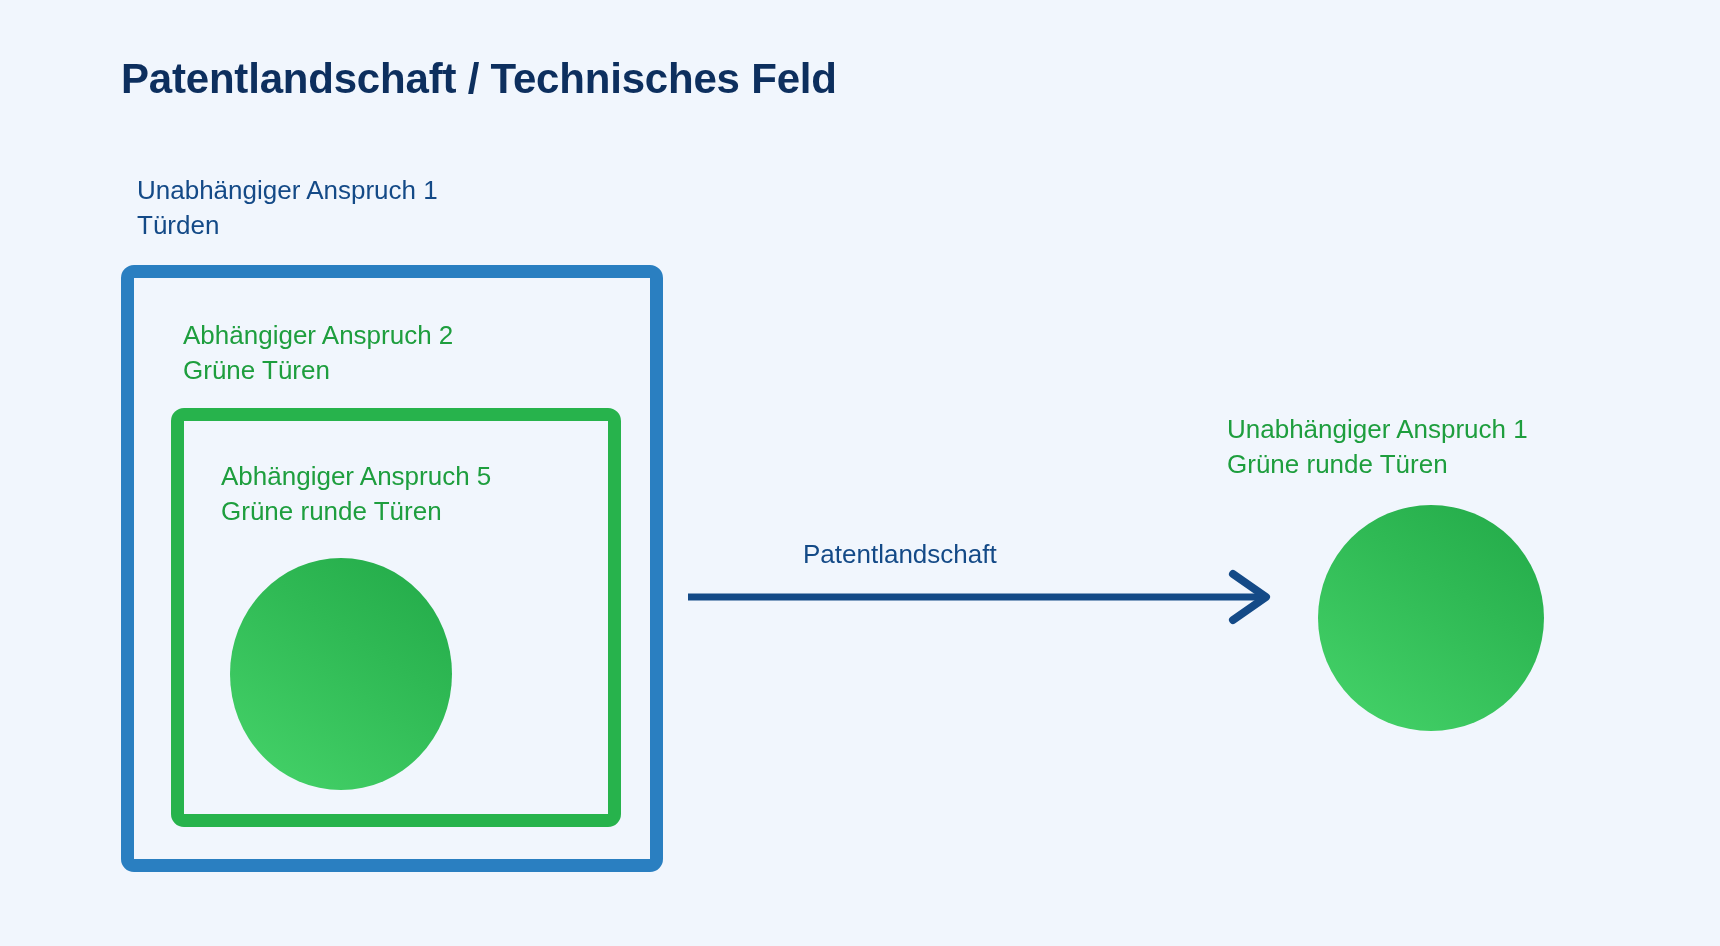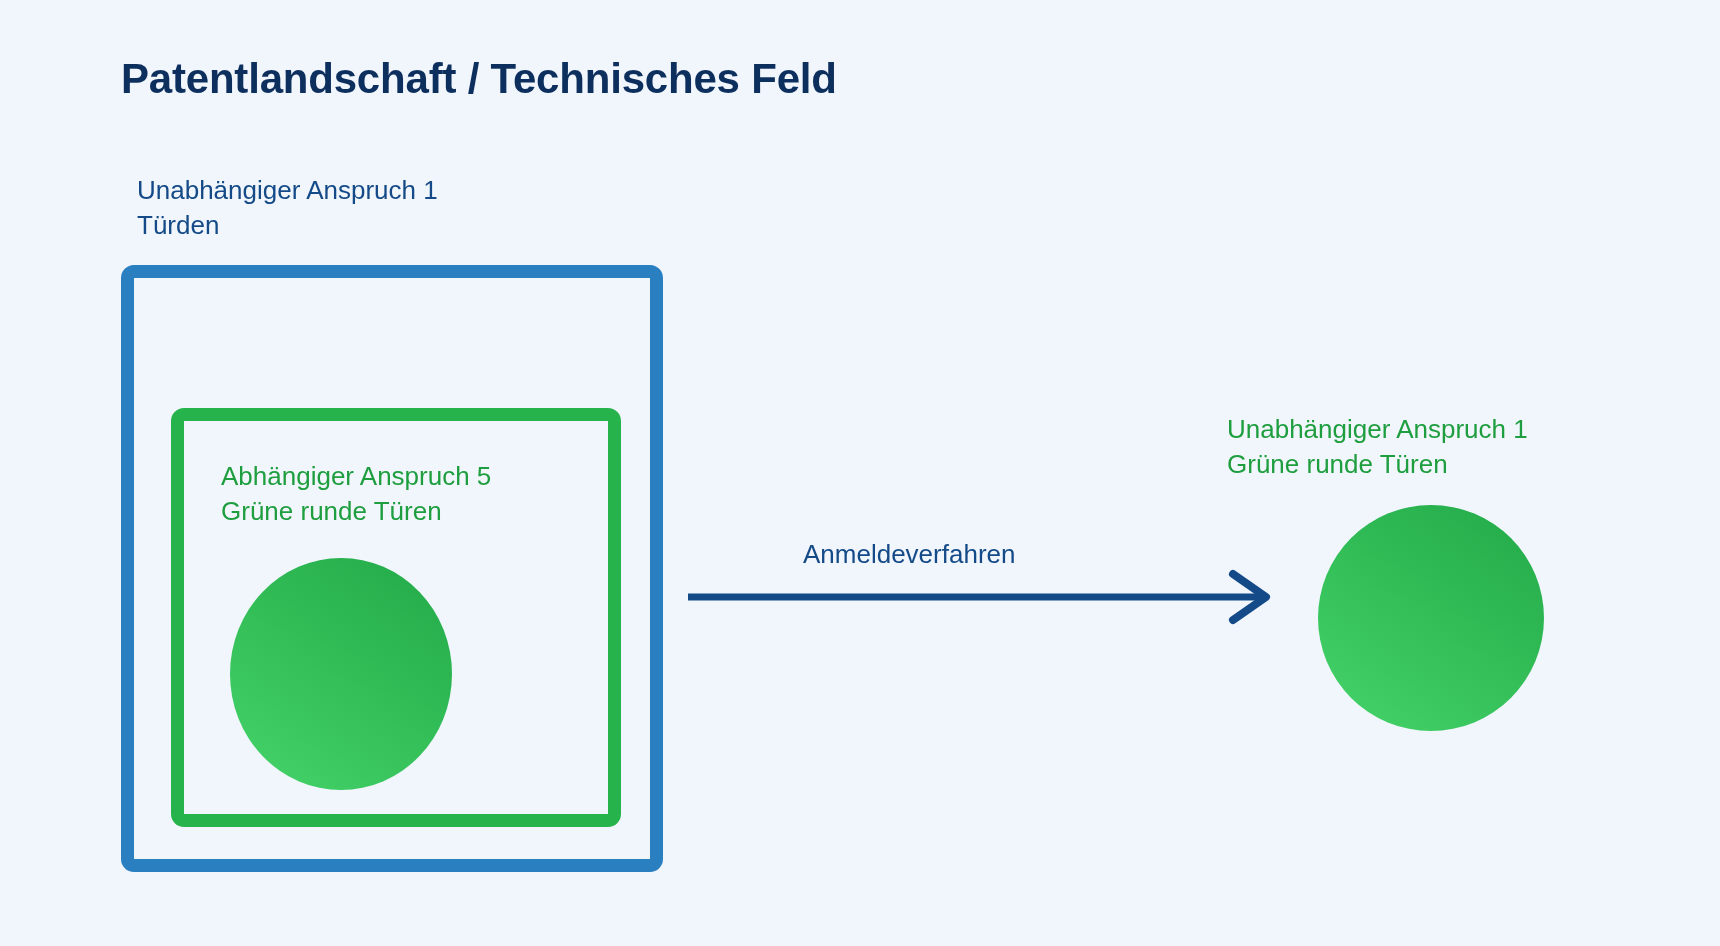--- a/index.html
+++ b/index.html
@@ -139,29 +139,31 @@
 
 <div id="canvas">
 
   <div id="page-title">Patentlandschaft / Technisches Feld</div>
 
   <div class="label label-navy" id="outer-claim-label">Unabhängiger Anspruch 1
 Türden</div>
 
   <div id="outer-box"></div>
 
+  <div class="label label-green" id="dep2-label">Abhängiger Anspruch 2
+Grüne Türen</div>
 
   <div id="inner-box"></div>
 
   <div class="label label-green" id="dep3-label">Abhängiger Anspruch 5
 Grüne runde Türen</div>
 
   <div class="circle" id="source-circle"></div>
 
-  <div id="arrow-label">Anmeldeverfahren</div>
+  <div id="arrow-label">Patentlandschaft</div>
 
   <svg id="process-arrow" viewBox="0 0 600 80">
     <line x1="0" y1="37" x2="574" y2="37" stroke="#144a87" stroke-width="7"></line>
     <polyline points="545,14 578,37 545,60" fill="none" stroke="#144a87" stroke-width="8" stroke-linecap="round" stroke-linejoin="round"></polyline>
   </svg>
 
   <div class="label label-green" id="result-claim-label">Unabhängiger Anspruch 1
 Grüne runde Türen</div>
 
   <div class="circle" id="result-circle"></div>

